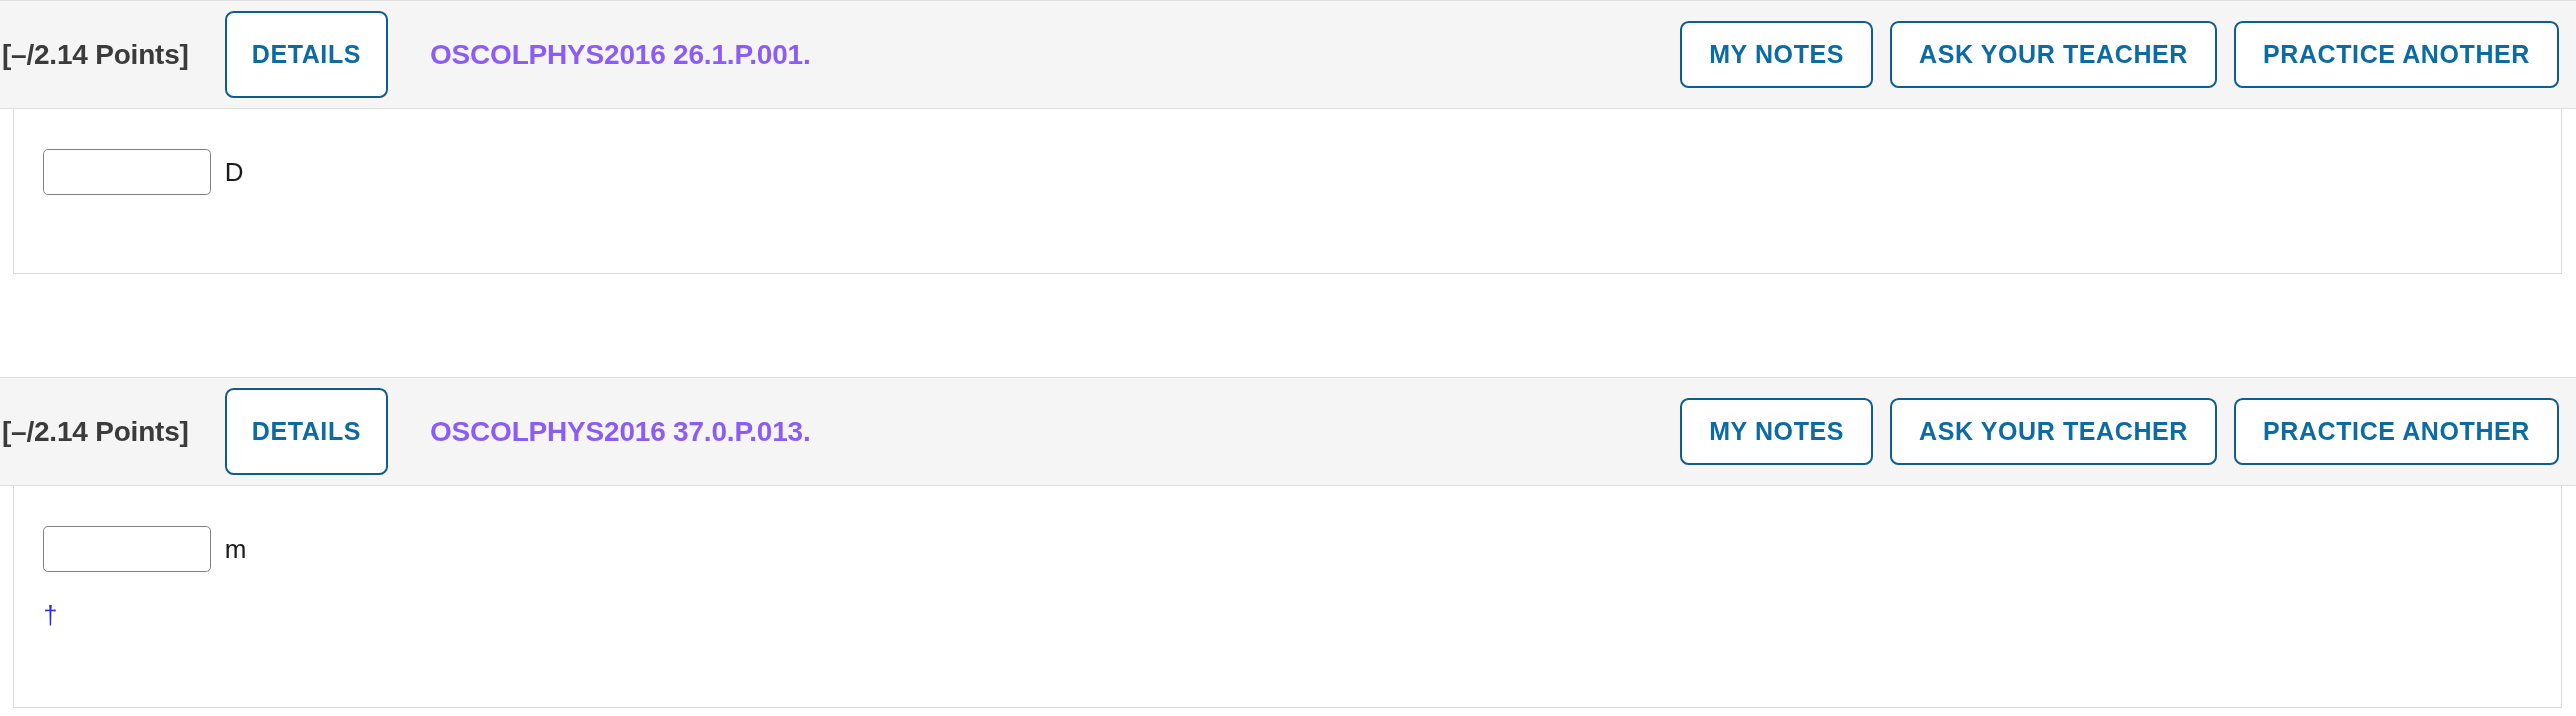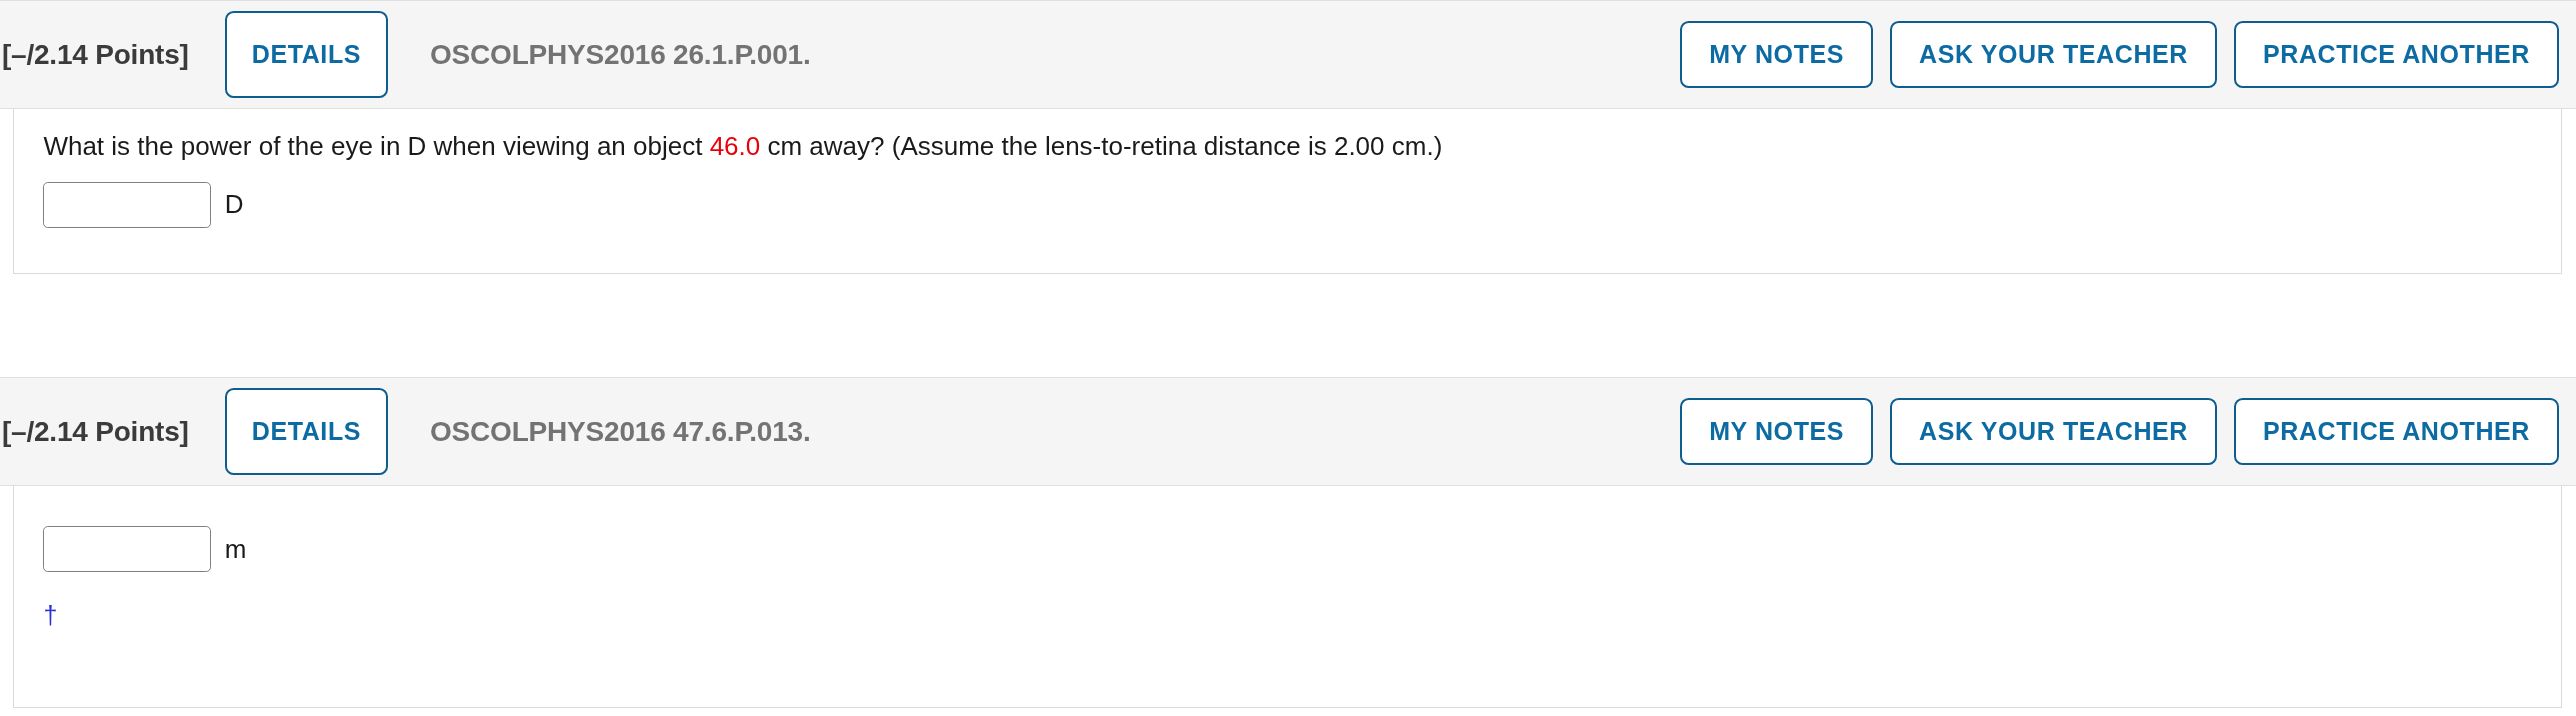--- a/index.html
+++ b/index.html
@@ -66,21 +66,21 @@
     display: flex;
     align-items: center;
     justify-content: center;
     cursor: pointer;
   }
 
   .assignment-id {
     margin-left: 42px;
     font-size: 28px;
     font-weight: bold;
-    color: #737373;
+    color: #8b5cf6;
     letter-spacing: -0.2px;
     white-space: nowrap;
   }
 
   .header-actions {
     margin-left: auto;
     display: flex;
     align-items: flex-end;
     gap: 17px;
   }
@@ -184,40 +184,37 @@
       <span class="assignment-id">OSCOLPHYS2016 26.1.P.001.</span>
 
       <div class="header-actions">
         <button class="action-button">MY NOTES</button>
         <button class="action-button">ASK YOUR TEACHER</button>
         <button class="action-button">PRACTICE ANOTHER</button>
       </div>
     </div>
 
     <div class="card-body">
-      <div class="question-text">
-        <span>What is the power of the eye in D when viewing an object </span><span class="hl-value">46.0</span><span> cm away? (Assume the lens-to-retina distance is 2.00 cm.)</span>
-      </div>
 
       <div class="answer-row">
         <input class="answer-input" type="text" value="" style="">
         <span class="unit-label">D</span>
       </div>
     </div>
   </section>
 
   <div class="card-gap"></div>
 
   <section class="question-card card-2">
     <div class="card-header">
       <span class="points-label">[–/2.14 Points]</span>
 
       <button class="details-button">DETAILS</button>
 
-      <span class="assignment-id">OSCOLPHYS2016 47.6.P.013.</span>
+      <span class="assignment-id">OSCOLPHYS2016 37.0.P.013.</span>
 
       <div class="header-actions">
         <button class="action-button">MY NOTES</button>
         <button class="action-button">ASK YOUR TEACHER</button>
         <button class="action-button">PRACTICE ANOTHER</button>
       </div>
     </div>
 
     <div class="card-body">
 

